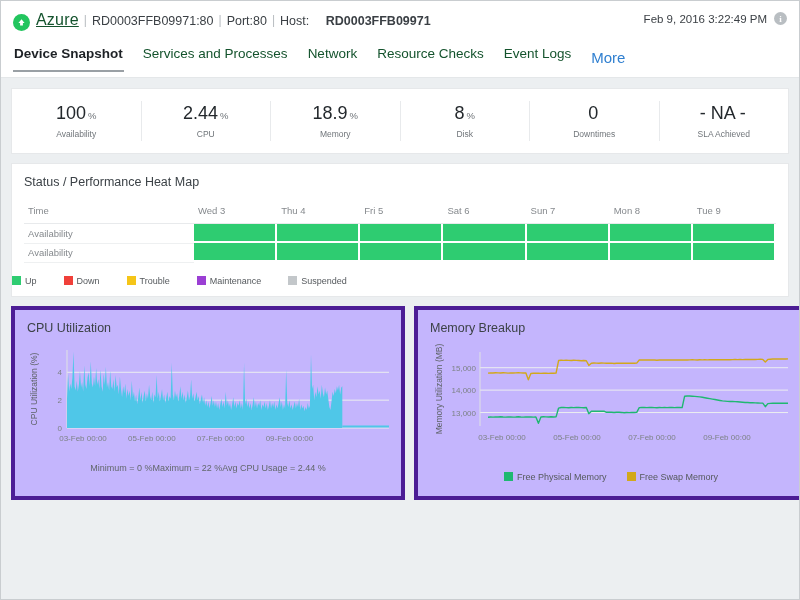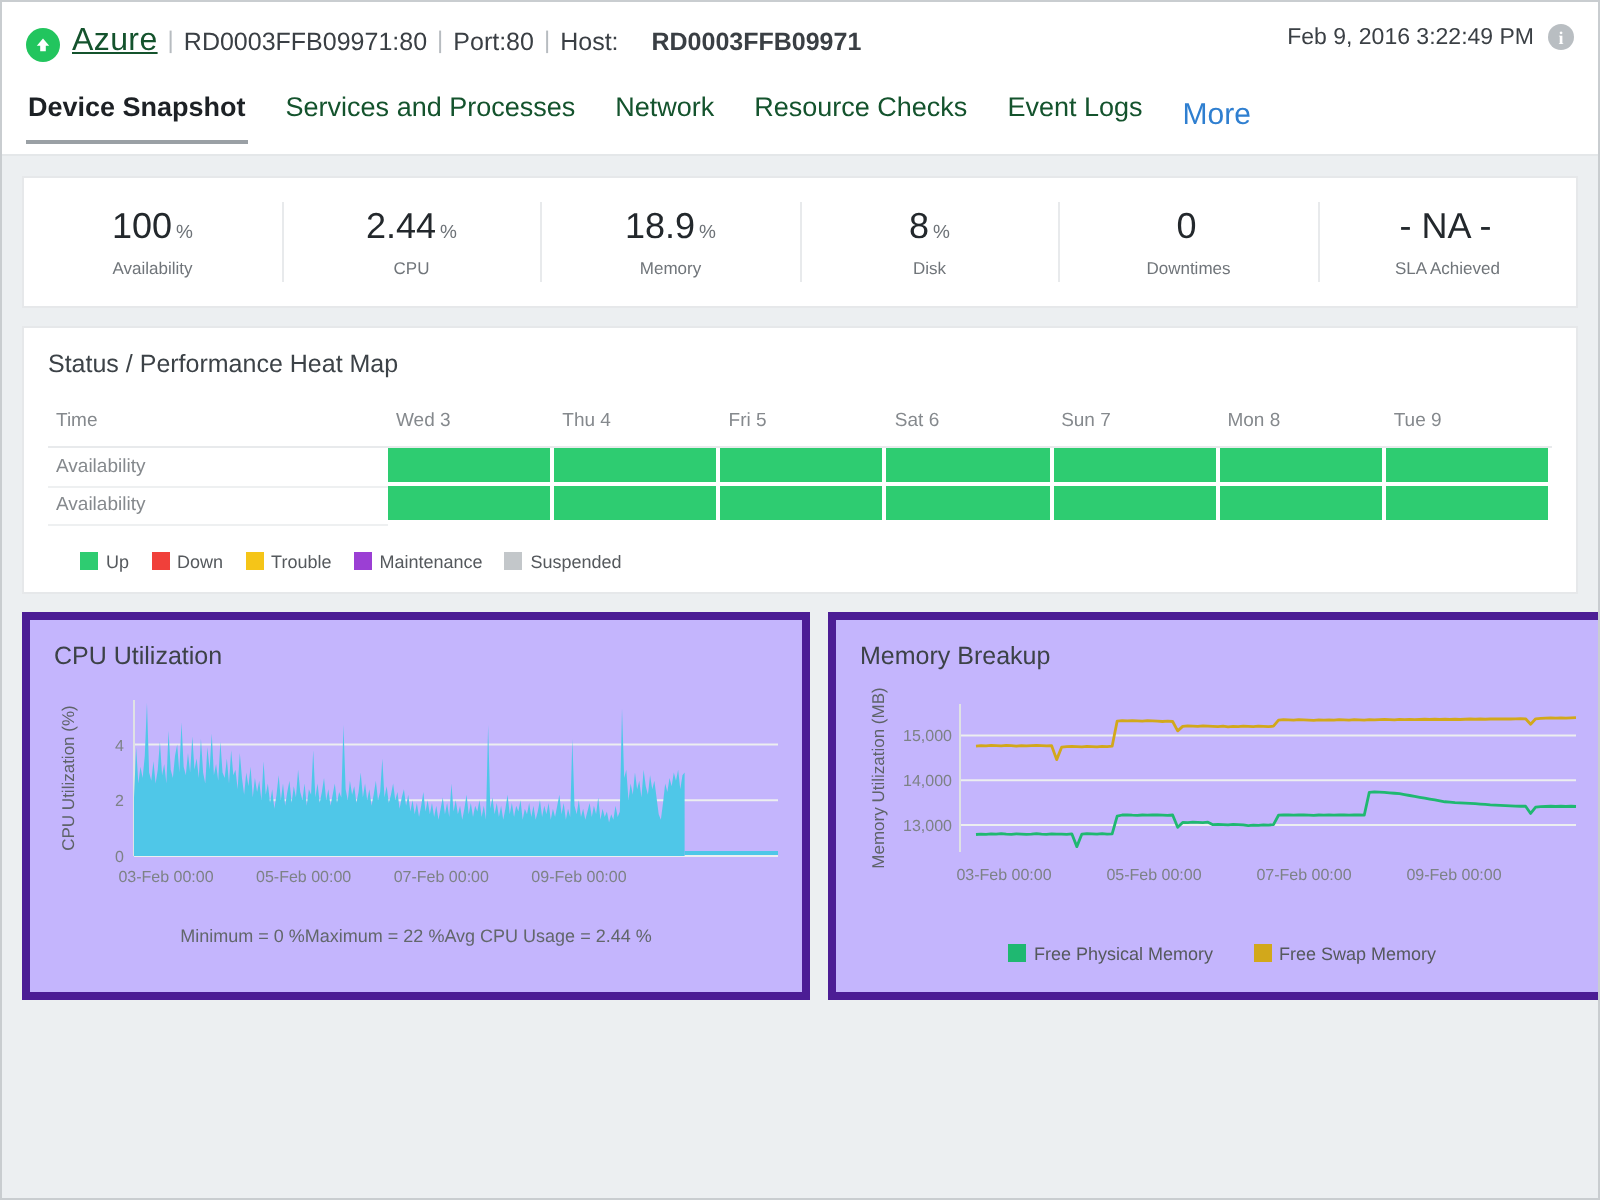--- a/index.html
+++ b/index.html
@@ -105,21 +105,21 @@
     text-align: left; padding: 7px 0 7px 4px;
     border-bottom: 1px solid #e8eaec;
   }
   .hm-table th.c0, .hm-table td.c0 { width: 170px; }
   .hm-table td.c0 {
     font-size: 9.5px; color: #85898d; padding: 0 0 0 4px;
     border-bottom: 1px solid #eef0f1;
   }
   .hm-cell { height: 19px; border-bottom: 2px solid #ffffff; border-right: 2px solid #ffffff; }
   .hm-cell.up { background: #2ecc71; }
-  .hm-legend { display: flex; align-items: center; gap: 11px; padding: 7px 12px 10px 28px; }
+  .hm-legend { display: flex; align-items: center; gap: 27px; padding: 7px 12px 10px 0; }
   .lg { display: flex; align-items: center; gap: 4px; font-size: 9px; color: #55595d; }
   .sw { width: 9px; height: 9px; display: inline-block; }
 
   
   .chart-row { display: flex; gap: 9px; }
   .chart-card { flex: 1; background: #c4b5fd; border: 4px solid #4c1d95; height: 194px; position: relative; }
   .chart-body { padding: 0 8px; }
   svg.plot { display: block; }
   .axlbl { font-size: 8px; fill: #7d8286; font-family: "Liberation Sans", sans-serif; }
   .axttl { font-size: 8.5px; fill: #5e6368; font-family: "Liberation Sans", sans-serif; }

